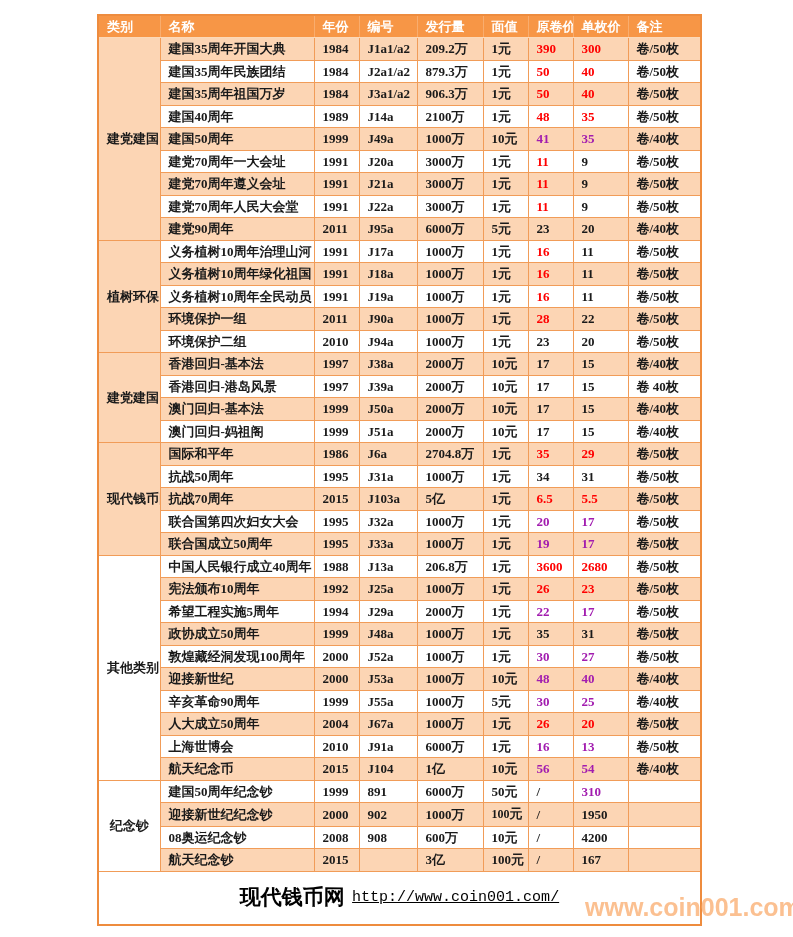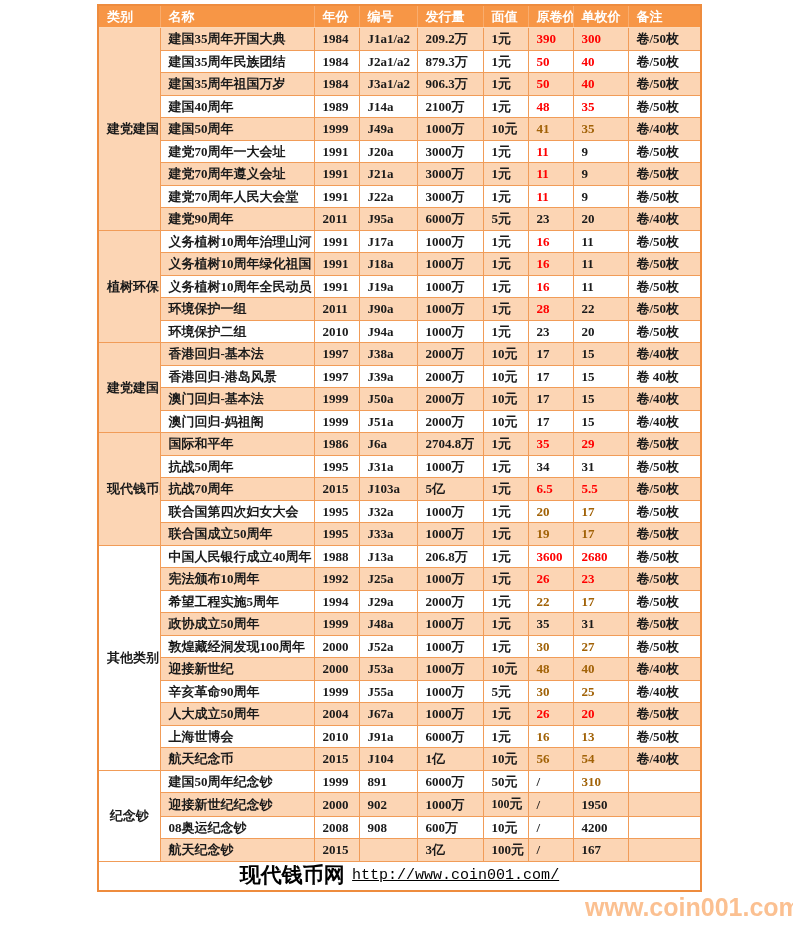--- a/index.html
+++ b/index.html
@@ -1,21 +1,21 @@
 <!DOCTYPE html>
 <html><head>
 <meta charset="utf-8">
 <style>
   html,body{margin:0;padding:0;}
   body{
     width:793px;height:937px;background:#ffffff;position:relative;
     font-family:"Liberation Serif","DejaVu Serif",serif;
     -webkit-font-smoothing:antialiased;
   }
-  .sheet{position:absolute;left:97px;top:4px;}
+  .sheet{position:absolute;left:97px;top:14px;}
   table{
     border-collapse:collapse;table-layout:fixed;width:603px;
     border:2px solid #ee8c3e;
   }
   th{
     background:#f79646;color:#ffffff;font-size:13px;font-weight:bold;
     text-align:left;padding:0 0 0 8px;height:21px;
     border:1px solid #f9ad6e;border-bottom:1px solid #fcd9b8;
     white-space:nowrap;overflow:hidden;
   }
@@ -25,24 +25,24 @@
     border:1px solid #f19c58;white-space:nowrap;overflow:hidden;
     background:#ffffff;
   }
   tr.odd td{background:#fcd5b4;}
   td.cat{
     text-align:center;padding:8px;background:#fcd5b4 !important;
     font-size:13px;
   }
   td.cat.white{background:#ffffff !important;}
   .red{color:#ff0000;margin-left:20px;}
-  .green{color:#a16207;}
+  .green{color:#a21caf;}
   .fsmall{font-size:12px;}
   td.footer-cell{
-    height:28px;text-align:center;padding:0;background:#ffffff;
+    height:28px;text-align:center;padding:12px;background:#ffffff;
     vertical-align:middle;
   }
   .site-name{
     font-size:21px;font-weight:bold;color:#000000;
     font-family:"Liberation Serif","DejaVu Serif",serif;
     vertical-align:middle;
   }
   .site-url{
     font-size:15px;font-weight:normal;color:#000000;
     font-family:"Liberation Mono","DejaVu Sans Mono",monospace;

